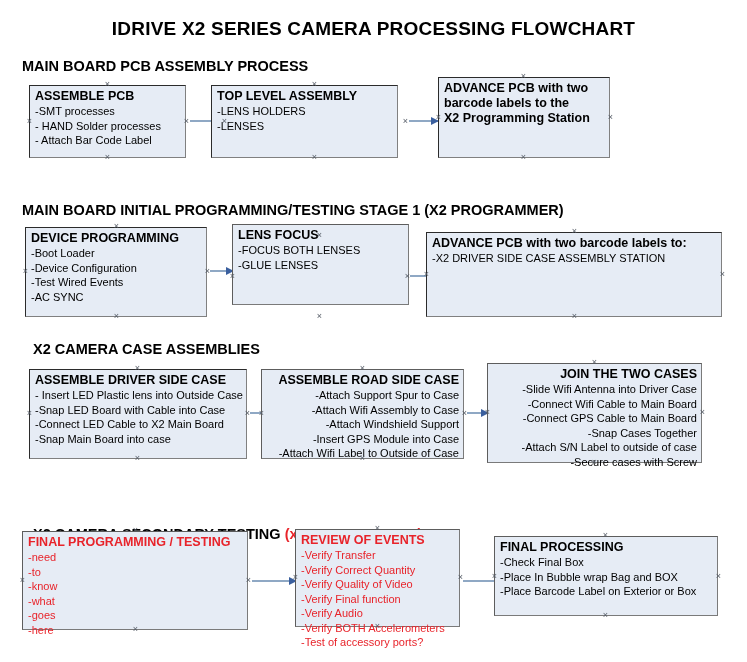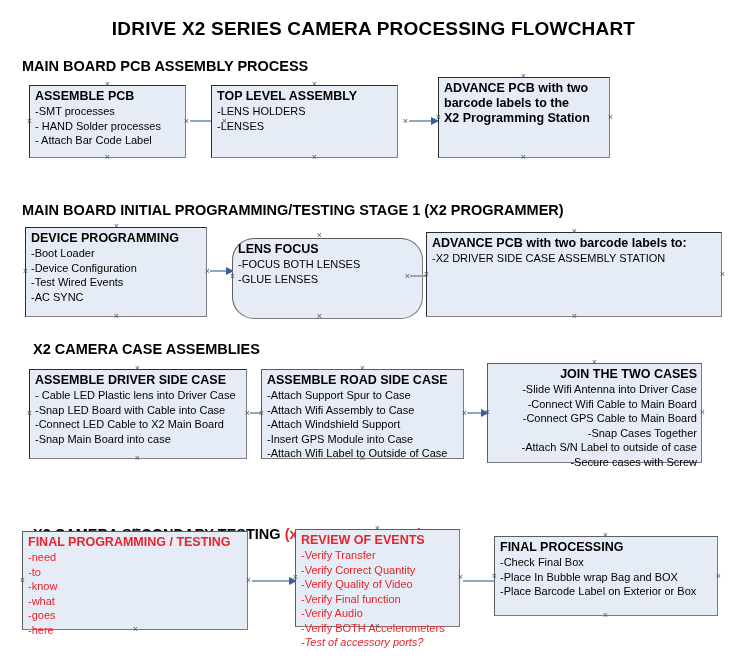--- a/index.html
+++ b/index.html
@@ -66,21 +66,20 @@
   .box-line {
     font-size: 11px;
     color: #000000;
     line-height: 14.5px;
     white-space: nowrap;
   }
   .proc-box.red .box-title { color: #e8232a; }
   .proc-box.red .box-line  { color: #e8232a; }
   .box-line.overflow {
     position: relative;
-    font-style: italic;
   }
 
   
   .connector {
     position: absolute;
     height: 2px;
     background: #8fa8c4;
   }
   .connector .head {
     position: absolute;
@@ -163,21 +162,21 @@
 </div>
 <div class="handle" style="left:113px; top:223px;"></div>
 <div class="handle" style="left:113px; top:313px;"></div>
 <div class="handle" style="left:22px; top:268px;"></div>
 <div class="handle" style="left:204px; top:268px;"></div>
 
 <div class="connector" style="left:210px; top:270px; width:23px;">
   <span class="head"></span>
 </div>
 
-<div class="proc-box gray-frame" style="left:232px; top:238px; width:191px; height:81px;border-radius:22px;">
+<div class="proc-box gray-frame" style="left:232px; top:224px; width:177px; height:81px;">
   <div class="box-title">LENS FOCUS</div>
   <div class="box-line">-FOCUS BOTH LENSES</div>
   <div class="box-line">-GLUE LENSES</div>
 </div>
 <div class="handle" style="left:316px; top:232px;"></div>
 <div class="handle" style="left:316px; top:313px;"></div>
 <div class="handle" style="left:229px; top:273px;"></div>
 <div class="handle" style="left:404px; top:273px;"></div>
 
 <div class="connector" style="left:410px; top:275px; width:26px;">
@@ -190,35 +189,35 @@
 </div>
 <div class="handle" style="left:571px; top:228px;"></div>
 <div class="handle" style="left:571px; top:313px;"></div>
 <div class="handle" style="left:423px; top:271px;"></div>
 <div class="handle" style="left:719px; top:271px;"></div>
 
 <div class="section-heading" style="left:33px; top:341px;">X2 CAMERA CASE ASSEMBLIES</div>
 
 <div class="proc-box" style="left:29px; top:369px; width:218px; height:90px;">
   <div class="box-title">ASSEMBLE DRIVER SIDE CASE</div>
-  <div class="box-line">- Cable LED Plastic lens into Driver Case</div>
+  <div class="box-line">- Insert LED Plastic lens into Outside Case</div>
   <div class="box-line">-Snap LED Board with Cable into Case</div>
   <div class="box-line">-Connect LED Cable to X2 Main Board</div>
   <div class="box-line">-Snap Main Board into case</div>
 </div>
 <div class="handle" style="left:134px; top:365px;"></div>
 <div class="handle" style="left:134px; top:455px;"></div>
 <div class="handle" style="left:26px; top:410px;"></div>
 <div class="handle" style="left:244px; top:410px;"></div>
 
 <div class="connector" style="left:250px; top:412px; width:24px;">
   <span class="head"></span>
 </div>
 
-<div class="proc-box gray-frame" style="left:261px; top:369px; width:203px; height:90px;">
+<div class="proc-box gray-frame" style="left:261px; top:369px; width:203px; height:90px;text-align:right;">
   <div class="box-title">ASSEMBLE ROAD SIDE CASE</div>
   <div class="box-line">-Attach Support Spur to Case</div>
   <div class="box-line">-Attach Wifi Assembly to Case</div>
   <div class="box-line">-Attach Windshield Support</div>
   <div class="box-line">-Insert GPS Module into Case</div>
   <div class="box-line">-Attach Wifi Label to Outside of Case</div>
 </div>
 <div class="handle" style="left:359px; top:365px;"></div>
 <div class="handle" style="left:359px; top:455px;"></div>
 <div class="handle" style="left:258px; top:410px;"></div>

